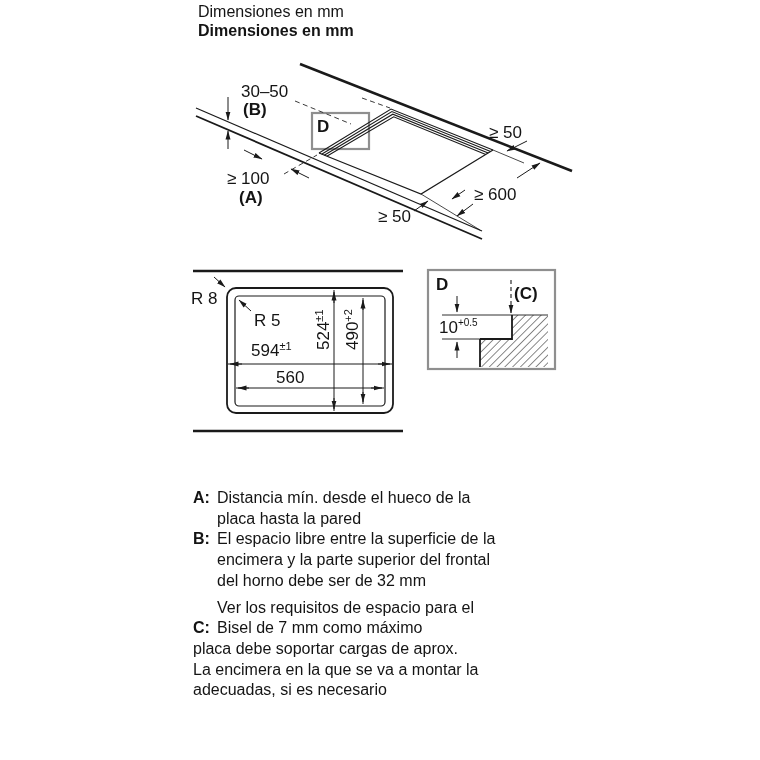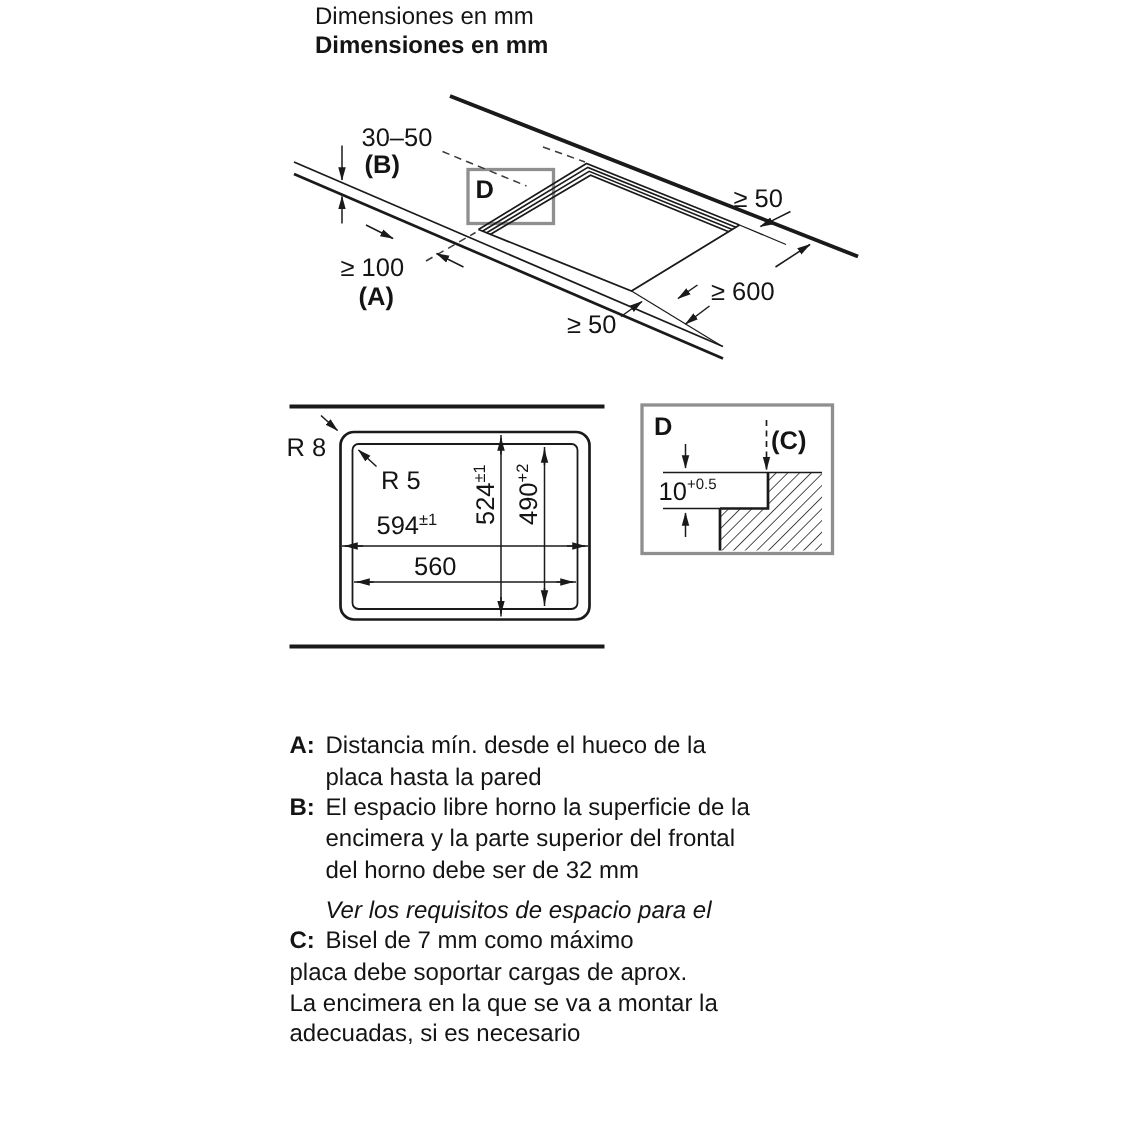--- a/index.html
+++ b/index.html
@@ -1,31 +1,31 @@
 <!DOCTYPE html>
 <html><head>
 <meta charset="utf-8">
 <style>
   html,body{margin:0;padding:0;}
   body{
     width:760px;height:760px;position:relative;background:#ffffff;
     font-family:"Liberation Sans",sans-serif;color:#141414;overflow:hidden;
   }
   .abs{position:absolute;}
-  .title{left:210px;top:3px;font-size:16px;line-height:18.5px;}
+  .title{left:198px;top:3px;font-size:16px;line-height:18.5px;}
   .title .t2{font-weight:bold;}
   svg{display:block;}
   svg text{font-family:"Liberation Sans",sans-serif;fill:#141414;font-size:17px;}
   svg .bold{font-weight:bold;}
   .ln{stroke:#1a1a1a;fill:none;}
   .notes{left:193px;top:488px;width:360px;font-size:16px;line-height:20.7px;white-space:nowrap;}
   .para{position:relative;padding-left:24px;}
   .para.noindent{padding-left:0;}
   .para .lbl{position:absolute;left:0;top:0;font-weight:bold;}
-  .gap-before{margin-top:6px;font-style:italic;}
+  .gap-before{margin-top:6px;}
 </style>
 </head>
 <body>
 
 <div class="abs title">
   <div class="t1">Dimensiones en mm</div>
   <div class="t2">Dimensiones en mm</div>
 </div>
 
 <svg class="abs" style="left:188px;top:54px;" width="392" height="194" viewBox="188 54 392 194">
@@ -151,21 +151,21 @@
 </svg>
 
 <div class="abs notes">
   <div class="para">
     <span class="lbl">A:</span>
     <div>Distancia mín. desde el hueco de la</div>
     <div>placa hasta la pared</div>
   </div>
   <div class="para">
     <span class="lbl">B:</span>
-    <div>El espacio libre horno la superficie de la</div>
+    <div>El espacio libre entre la superficie de la</div>
     <div>encimera y la parte superior del frontal</div>
     <div>del horno debe ser de 32 mm</div>
   </div>
   <div class="para gap-before">
     <div>Ver los requisitos de espacio para el</div>
   </div>
   <div class="para">
     <span class="lbl">C:</span>
     <div>Bisel de 7 mm como máximo</div>
   </div>

